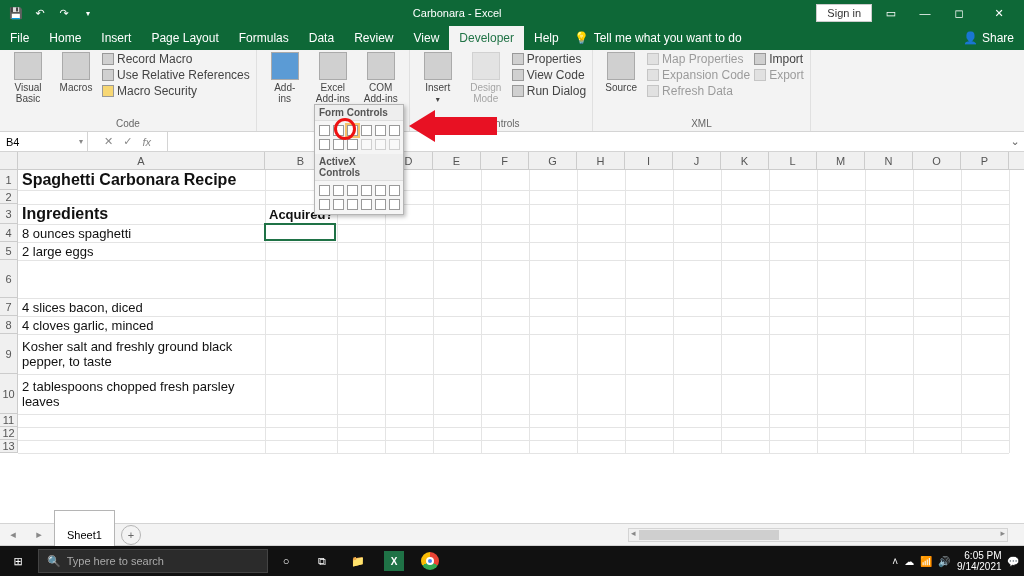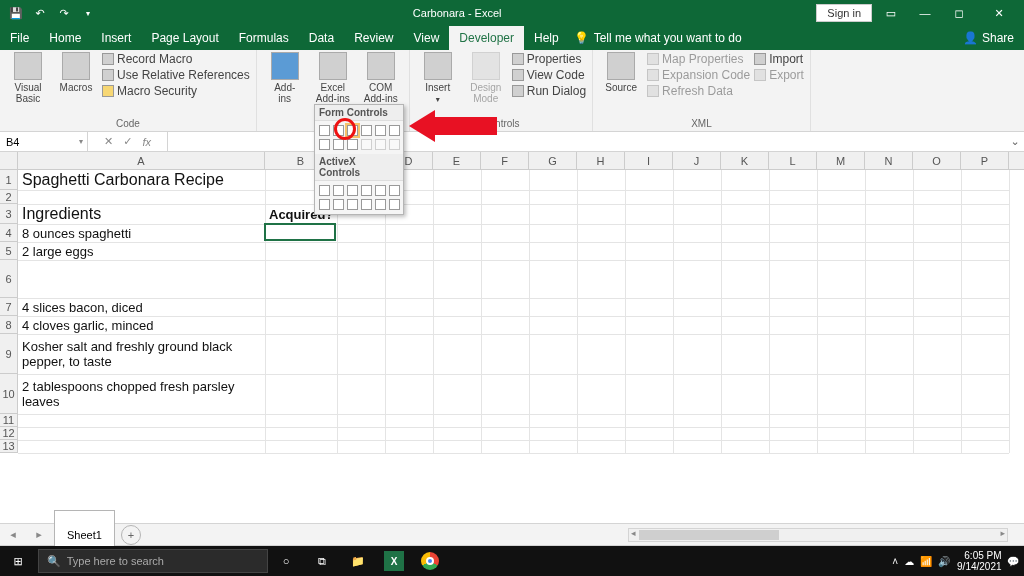--- a/index.html
+++ b/index.html
@@ -38,21 +38,21 @@
 
 .grid-area { position: relative; height: 372px; overflow: hidden; border-bottom: 1px solid #d4d4d4; }
 .corner { position: absolute; left: 0; top: 0; width: 18px; height: 18px; background: #f0f0f0; border-right: 1px solid #ccc; border-bottom: 1px solid #ccc; }
 .col-headers { position: absolute; left: 18px; top: 0; right: 0; height: 18px; display: flex; background: #f0f0f0; border-bottom: 1px solid #ccc; }
 .ch { border-right: 1px solid #ccc; text-align: center; font-size: 11px; color: #555; line-height: 18px; }
 .row-headers { position: absolute; left: 0; top: 18px; width: 18px; background: #f0f0f0; border-right: 1px solid #ccc; }
 .rh { border-bottom: 1px solid #ccc; text-align: center; font-size: 11px; color: #555; }
 .cells { position: absolute; left: 18px; top: 18px; right: 0; bottom: 0; }
 .gl { position: absolute; background: #e4e4e4; }
 .cell { position: absolute; font-size: 13px; color: #111; padding: 2px 4px; overflow: hidden; display: flex; align-items: center; }
-.bold { font-weight: 400; font-size: 16px; }
+.bold { font-weight: 700; font-size: 16px; }
 .sel { position: absolute; border: 2px solid #1f7246; }
 
 .dropdown { position: absolute; left: 314px; top: 104px; width: 90px; background: #f5f5f5; border: 1px solid #b5b5b5; box-shadow: 2px 2px 4px rgba(0,0,0,.25); font-size: 10px; z-index: 30; }
 .dd-hdr { background: #eee; color: #555; font-weight: 600; padding: 2px 4px; border-bottom: 1px solid #ddd; }
 .dd-grid { display: grid; grid-template-columns: repeat(6, 1fr); gap: 3px; padding: 4px; }
 .dd-ic { width: 11px; height: 11px; border: 1px solid #999; background: #fff; }
 .dd-circ { position: absolute; border: 3px solid #e11; border-radius: 50%; width: 22px; height: 22px; left: 334px; top: 118px; z-index: 35; }
 
 .arrow { position: absolute; left: 409px; top: 110px; z-index: 34; display:flex; align-items:center; }
 .arrow-head { width: 0; height: 0; border-top: 16px solid transparent; border-bottom: 16px solid transparent; border-right: 26px solid #e81123; }

